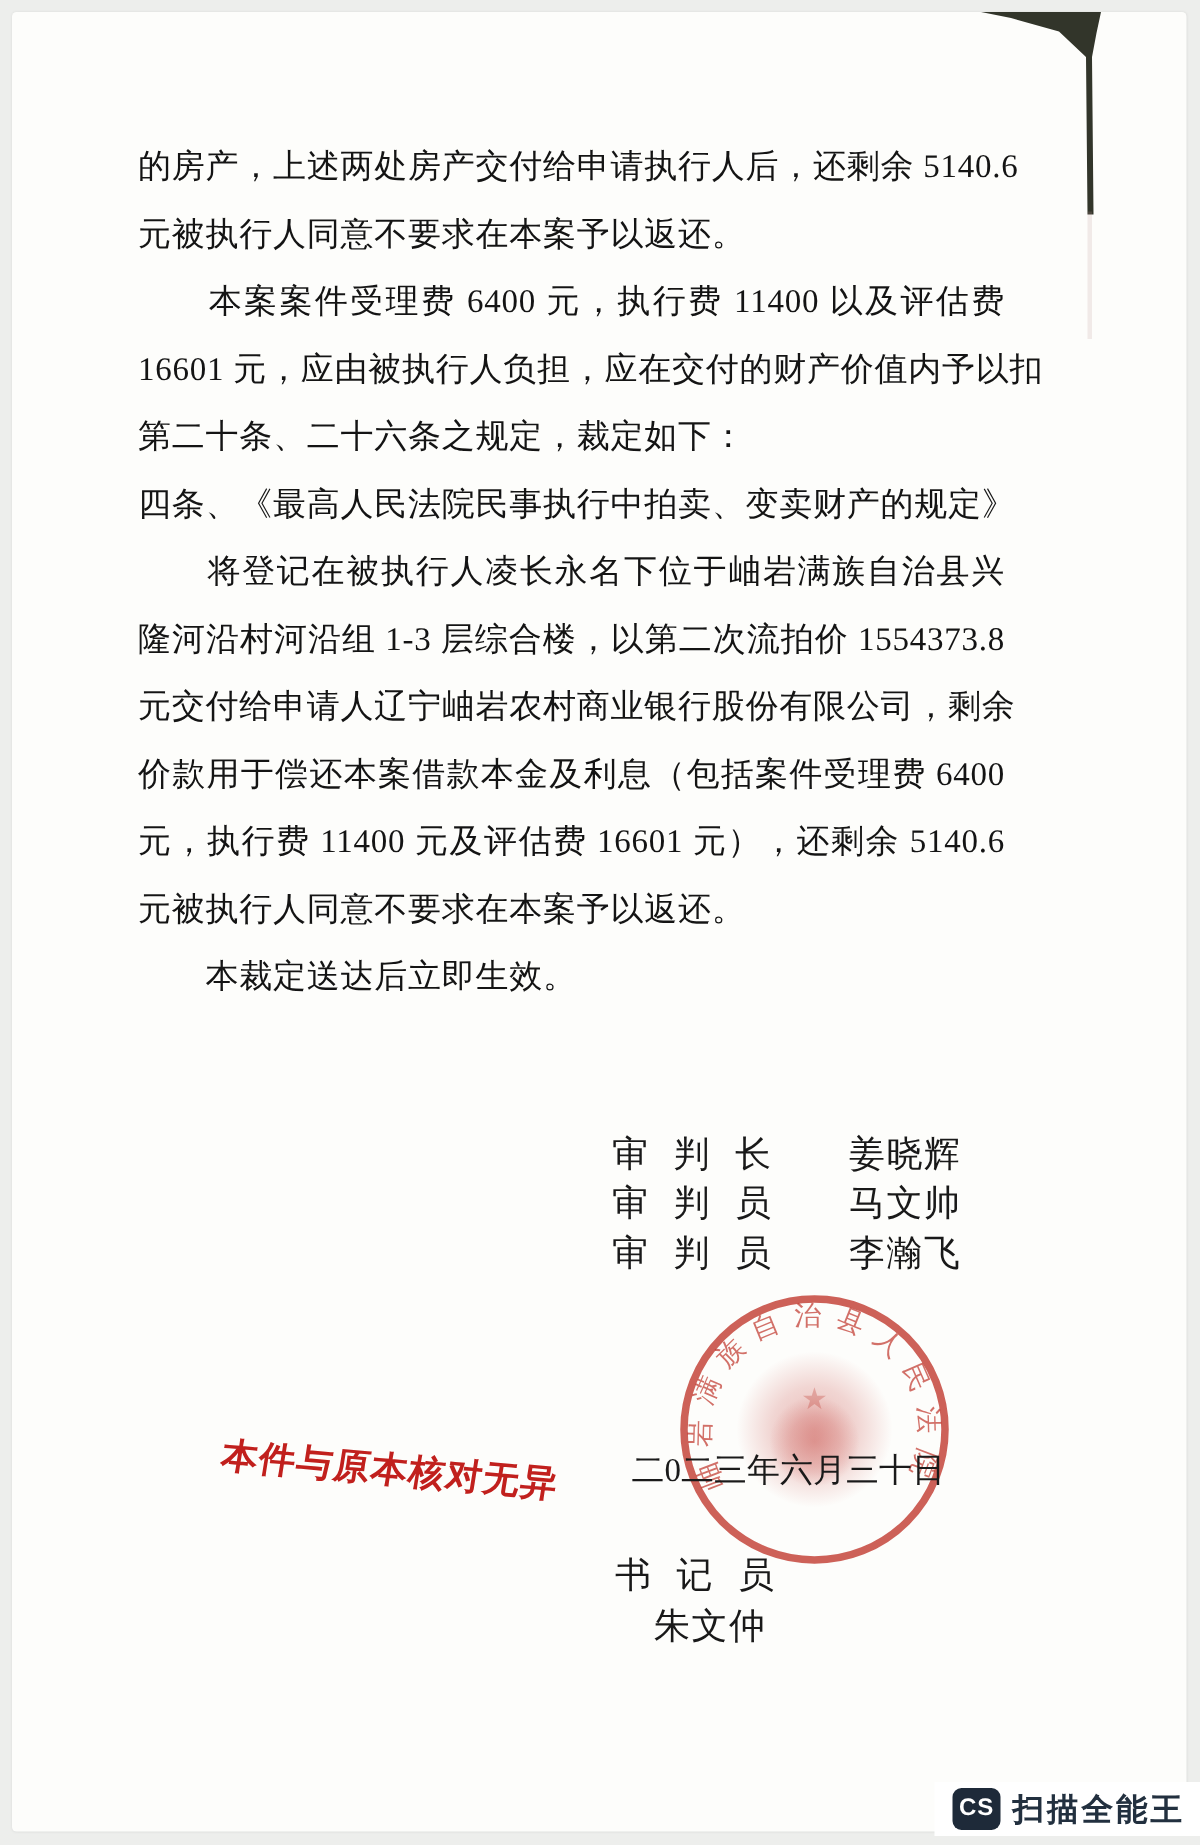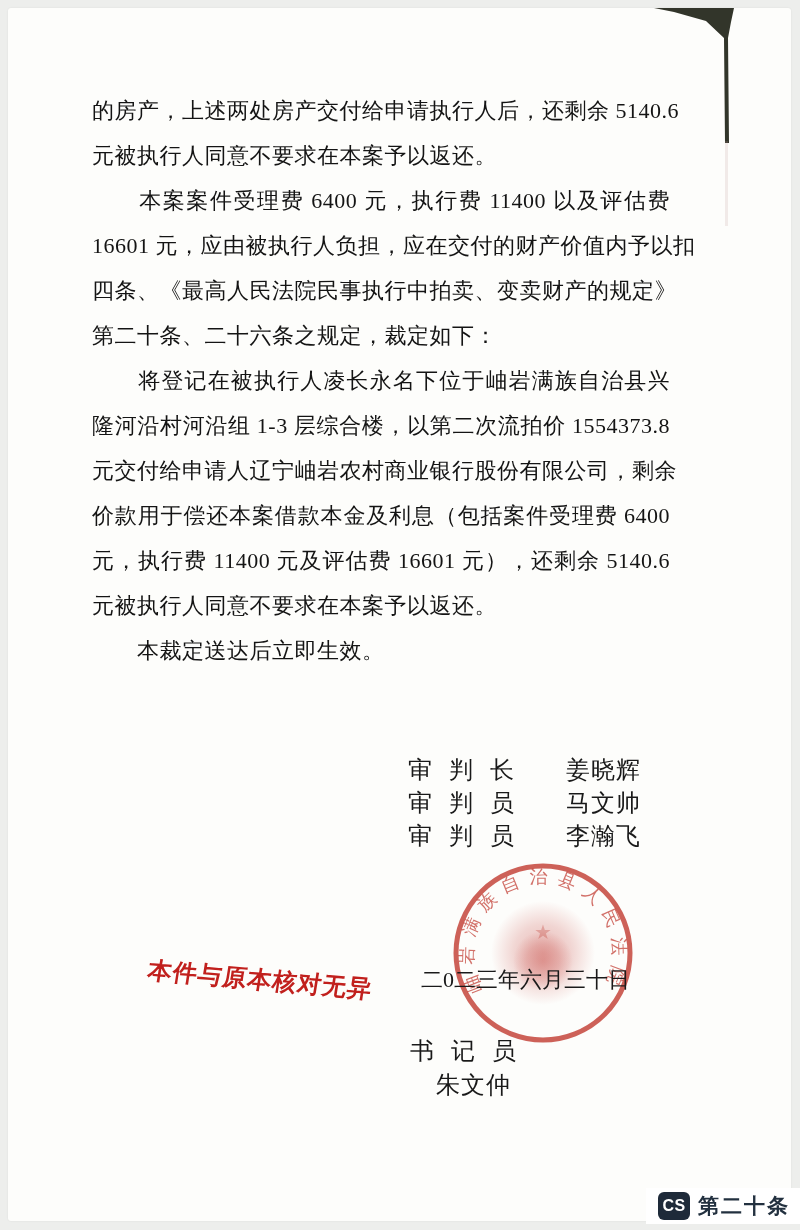--- a/index.html
+++ b/index.html
@@ -71,22 +71,22 @@
   <svg class="corner-svg" viewBox="0 0 168 240">
     <polygon points="14,0 94,0 91,14 88,30 89,135 85,135 84,30 66,13 34,4" fill="#32352a"></polygon>
     <rect x="85" y="133" width="3" height="85" fill="rgba(190,150,150,0.18)"></rect>
   </svg>
 
   <div class="doc-body">
     <div class="doc-line full">的房产，上述两处房产交付给申请执行人后，还剩余 5140.6</div>
     <div class="doc-line">元被执行人同意不要求在本案予以返还。</div>
     <div class="doc-line full">　　本案案件受理费 6400 元，执行费 11400 以及评估费</div>
     <div class="doc-line full">16601 元，应由被执行人负担，应在交付的财产价值内予以扣</div>
+    <div class="doc-line">第二十条、二十六条之规定，裁定如下：</div>
     <div class="doc-line full">四条、《最高人民法院民事执行中拍卖、变卖财产的规定》</div>
-    <div class="doc-line">第二十条、二十六条之规定，裁定如下：</div>
     <div class="doc-line full">　　将登记在被执行人凌长永名下位于岫岩满族自治县兴</div>
     <div class="doc-line full">隆河沿村河沿组 1-3 层综合楼，以第二次流拍价 1554373.8</div>
     <div class="doc-line full">元交付给申请人辽宁岫岩农村商业银行股份有限公司，剩余</div>
     <div class="doc-line full">价款用于偿还本案借款本金及利息（包括案件受理费 6400</div>
     <div class="doc-line full">元，执行费 11400 元及评估费 16601 元），还剩余 5140.6</div>
     <div class="doc-line">元被执行人同意不要求在本案予以返还。</div>
     <div class="doc-line">　　本裁定送达后立即生效。</div>
   </div>
 
   <div class="sig-block">
@@ -128,14 +128,14 @@
 
   <div class="clerk-row">
     <span class="sig-role">书记员</span>
     <span class="sig-name">朱文仲</span>
   </div>
 
 </div>
 
 <div class="watermark">
   <div class="cs-badge">CS</div>
-  <div class="cs-label">第二十条</div>
+  <div class="cs-label">扫描全能王</div>
 </div>
 
 </body></html>

